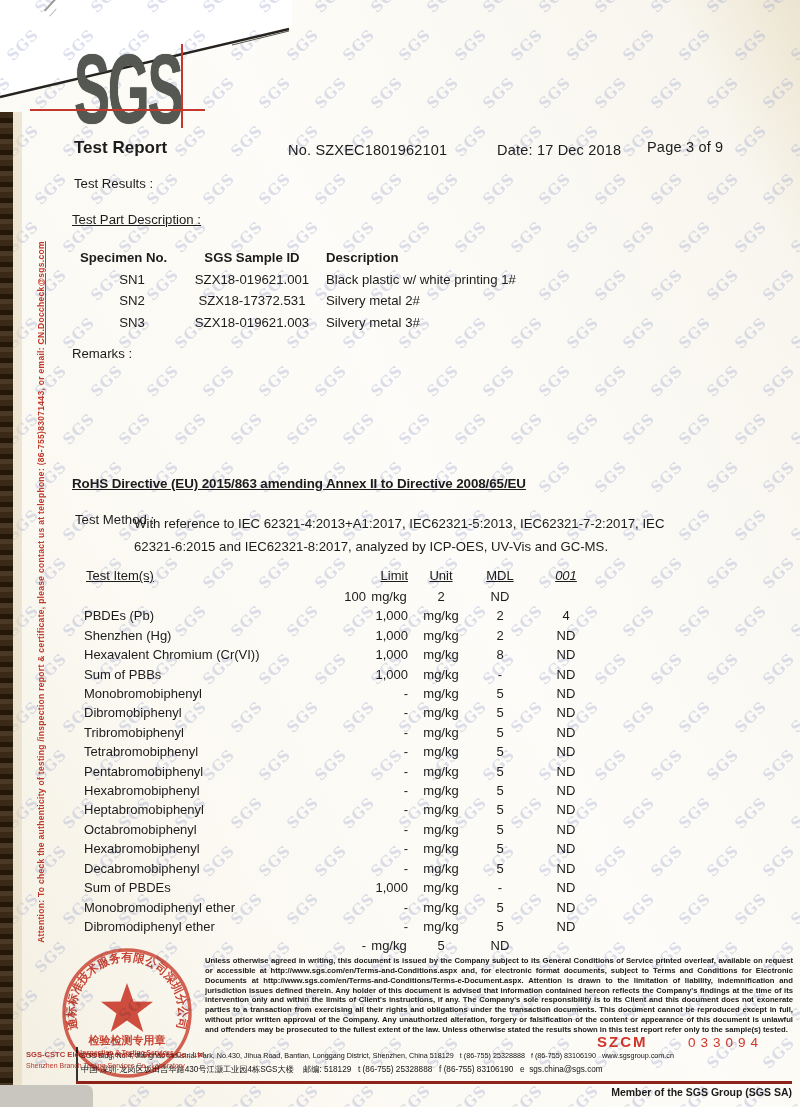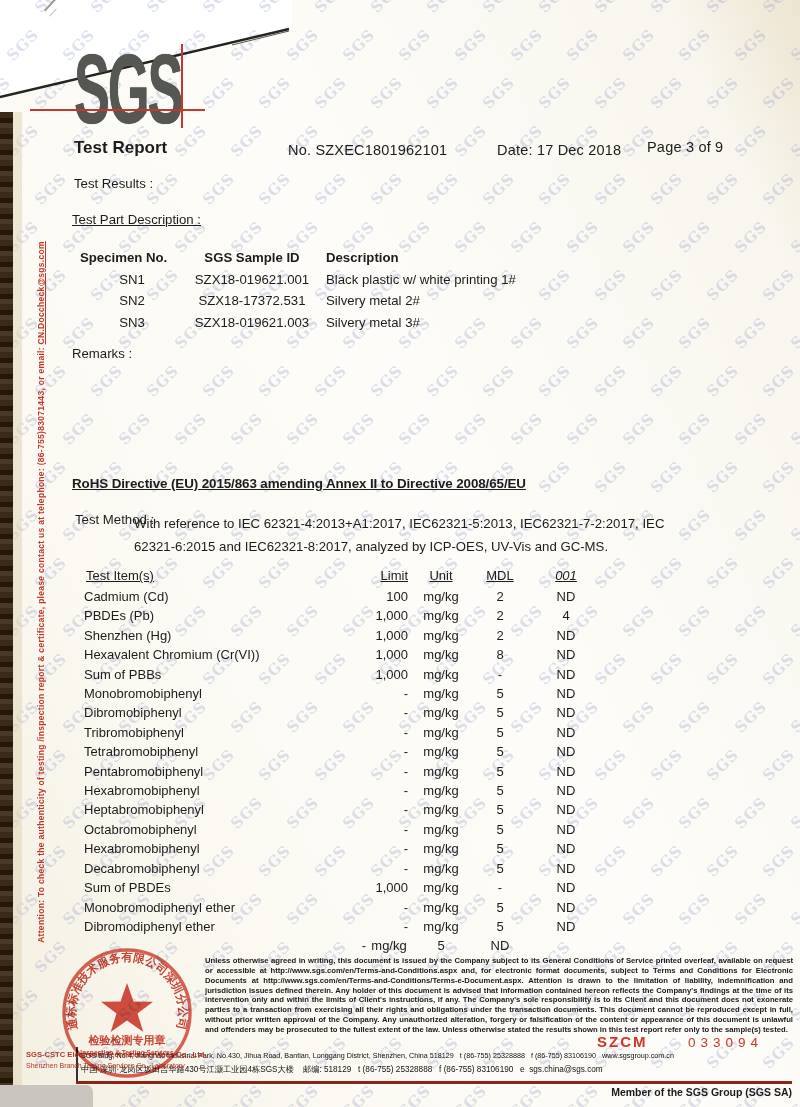--- a/index.html
+++ b/index.html
@@ -506,21 +506,20 @@
 
   <div class="sec res-table">
     <div class="res-row res-head">
       <div class="item"><span>Test Item(s)</span></div>
       <div class="limit"><span>Limit</span></div>
       <div class="unit"><span>Unit</span></div>
       <div class="mdl"><span>MDL</span></div>
       <div class="val"><span>001</span></div>
     </div>
     <div class="res-row">
-        <div class="item">Cadmium (Cd)</div>
         <div class="limit">100</div>
         <div class="unit">mg/kg</div>
         <div class="mdl">2</div>
         <div class="val">ND</div>
       </div>
       <div class="res-row">
         <div class="item">PBDEs (Pb)</div>
         <div class="limit">1,000</div>
         <div class="unit">mg/kg</div>
         <div class="mdl">2</div>

